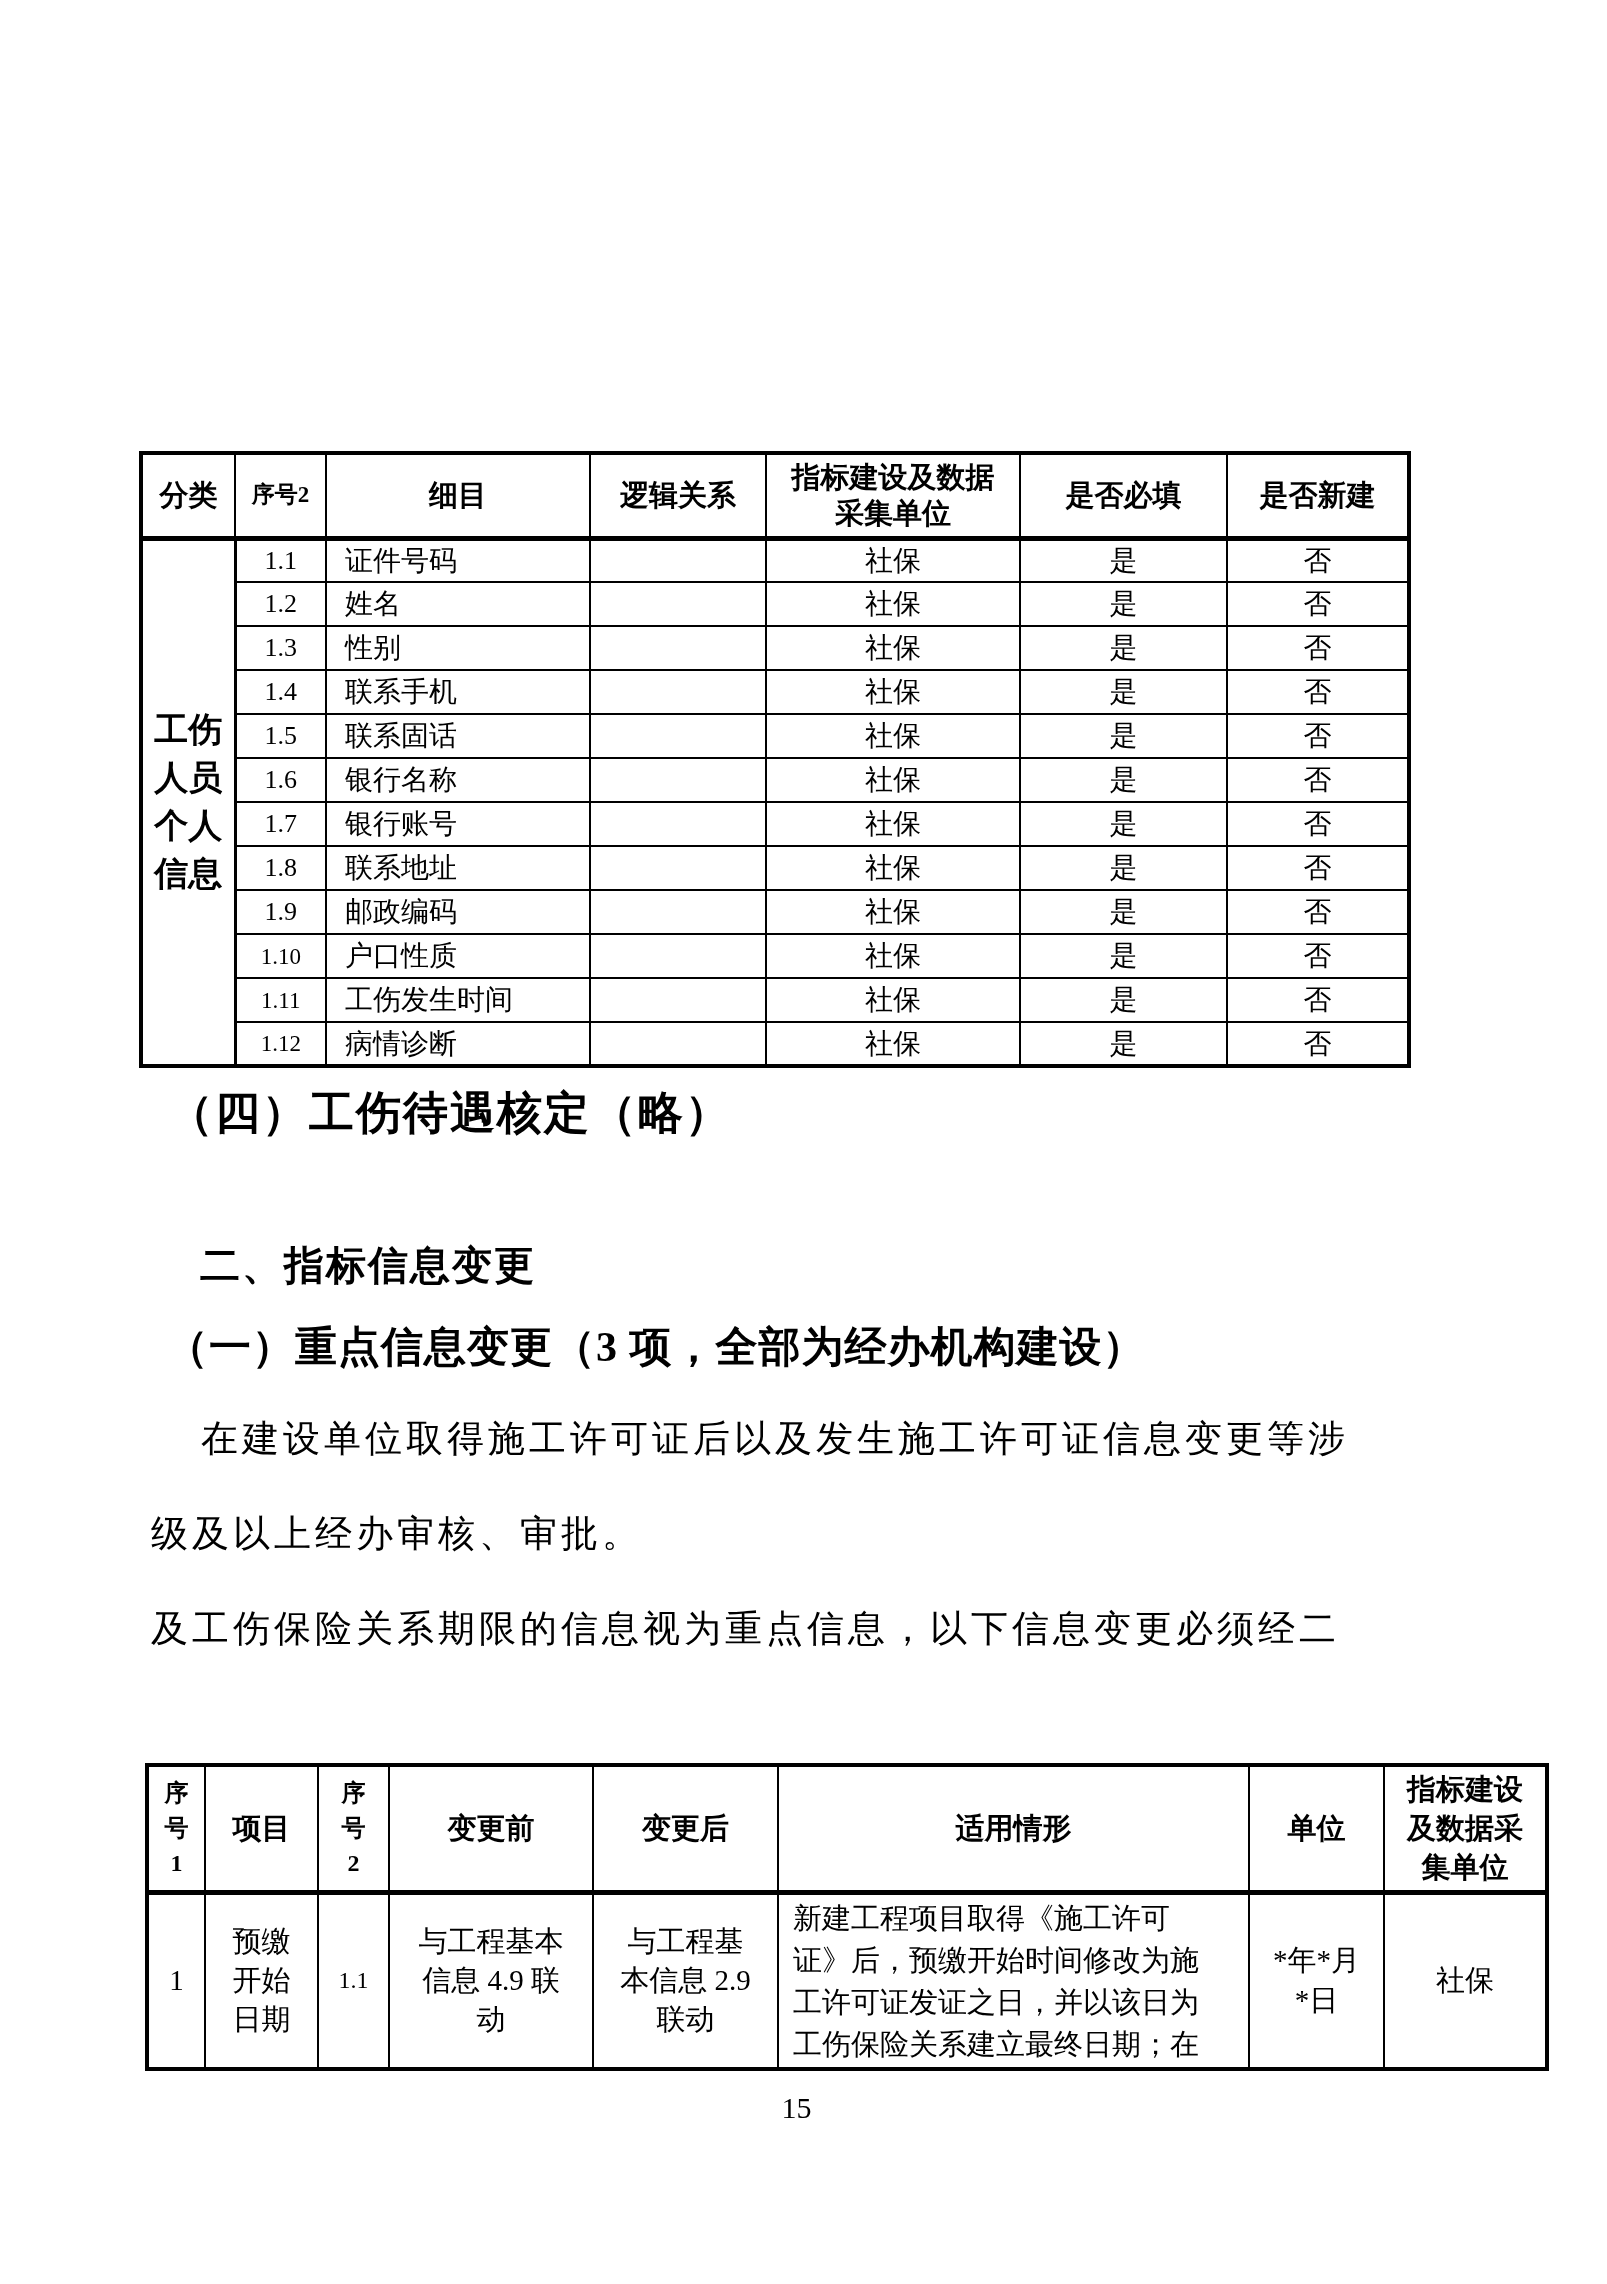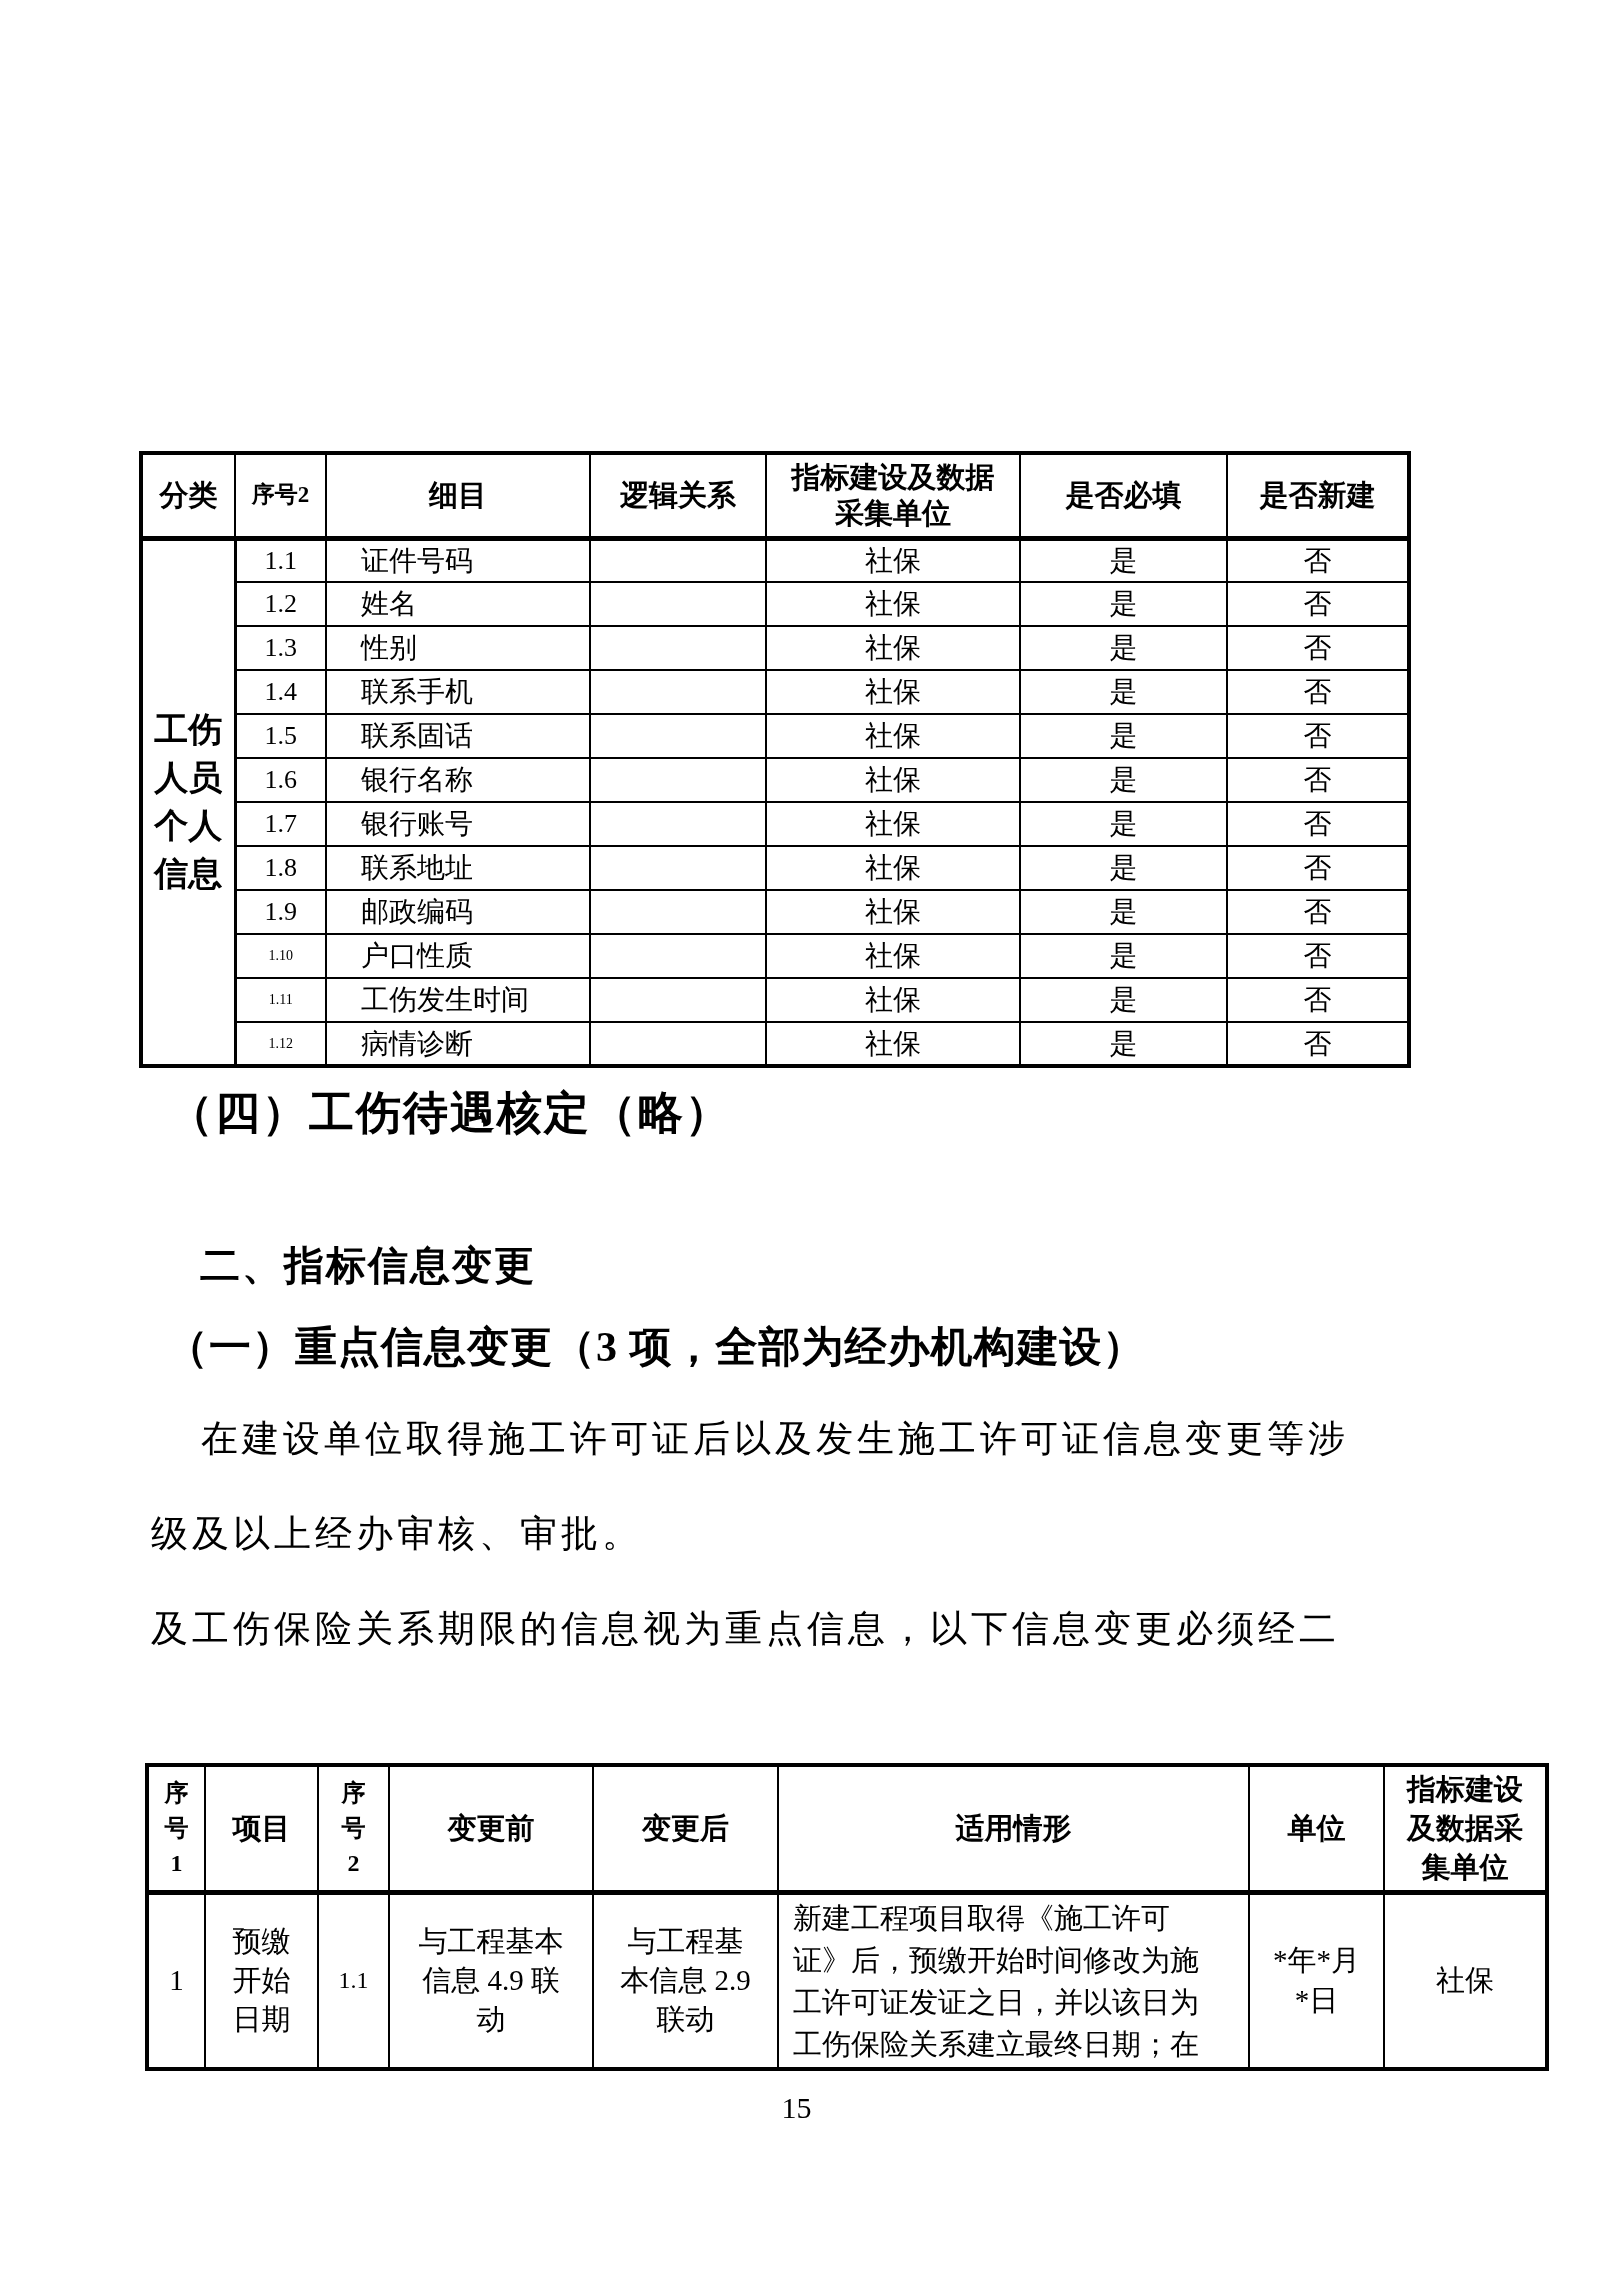--- a/index.html
+++ b/index.html
@@ -15,22 +15,22 @@
   th,td{border:2px solid #000;padding:0;text-align:center;vertical-align:middle;overflow:hidden;}
 
   
   .t1{left:127px;top:451px;width:1269px;border:4px solid #000;}
   .t1 thead tr{height:85px;}
   .t1 thead th{font-size:29px;font-weight:bold;line-height:1.25;border-bottom:5px solid #000;}
   .t1 thead th.hdr-no{font-size:23px;font-family:Liberation Serif, serif;}
   .t1 tbody tr{height:44px;}
   .t1 tbody td{font-size:28px;line-height:1;}
   .t1 td.no{font-size:26px;}
-  .t1 td.no-sm{font-size:14px;}
-  .t1 td.item{text-align:left;padding-left:34px;}
+  .t1 td.no-sm{font-size:23px;}
+  .t1 td.item{text-align:left;padding-left:18px;}
   .t1 td.cat{font-weight:bold;font-size:34px;line-height:48px;border-right:3px solid #000;}
 
   
   .t2{left:133px;top:1763px;width:1401px;border:4px solid #000;}
   .t2 thead tr{height:127px;}
   .t2 thead th{font-size:29px;font-weight:bold;line-height:1.35;border-bottom:5px solid #000;}
   .t2 thead th.vert{font-size:24px;line-height:1.45;}
   .t2 tbody tr{height:168px;}
   .t2 tbody td{font-size:29px;line-height:1.35;}
   .t2 td.no2{font-size:24px;}

